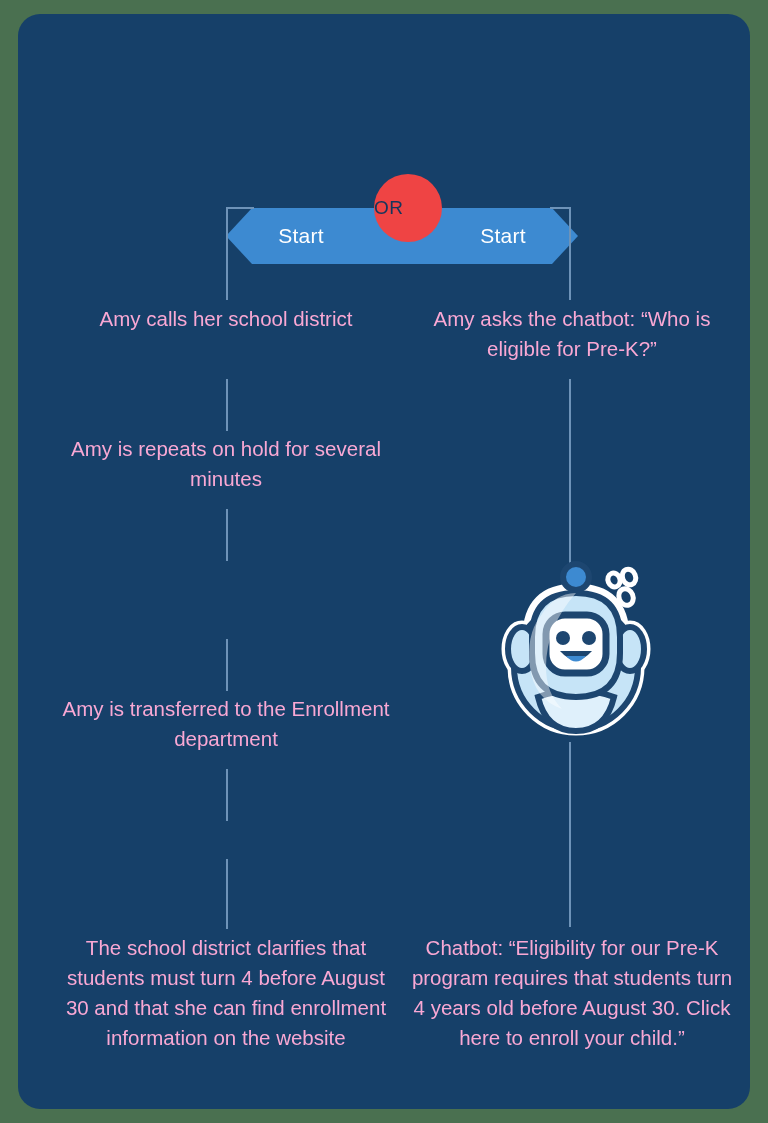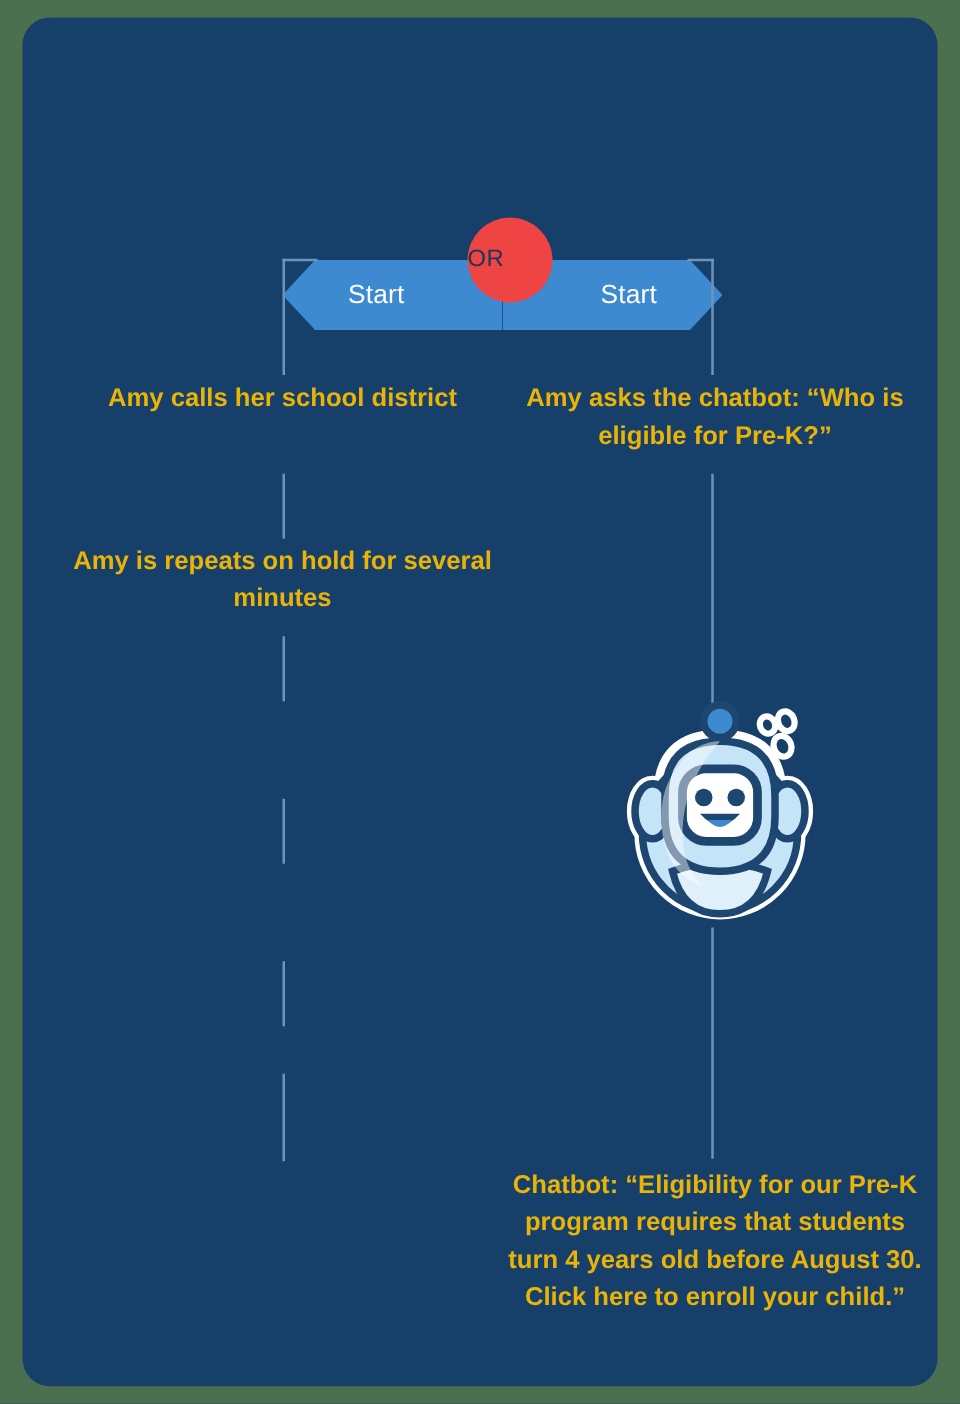--- a/index.html
+++ b/index.html
@@ -105,24 +105,24 @@
   .hline {
     position: absolute;
     height: 2px;
     background: #6e93b8;
   }
 
   
   .step {
     position: absolute;
     text-align: center;
-    color: #eab308;
+    color: #f9a8d4;
     font-size: 20.5px;
     line-height: 30px;
-    font-weight: 700;
+    font-weight: 400;
   }
   .col-left  { left: 40px;  width: 336px; }
   .col-right { left: 386px; width: 336px; }
 
   
   #robot {
     position: absolute;
     left: 478px;
     top: 543px;
     width: 160px;
@@ -156,20 +156,22 @@
   <div class="vline" style="left:208px; top:495px; height:52px;"></div>
   <div class="vline" style="left:208px; top:625px; height:52px;"></div>
   <div class="vline" style="left:208px; top:755px; height:52px;"></div>
   <div class="vline" style="left:208px; top:845px; height:70px;"></div>
 
   <div class="vline" style="left:551px; top:365px; height:185px;"></div>
   <div class="vline" style="left:551px; top:728px; height:185px;"></div>
 
   <div class="step col-left" style="top:290px;">Amy calls her school district</div>
   <div class="step col-left" style="top:420px;">Amy is repeats on hold for several minutes</div>
+  <div class="step col-left" style="top:680px;">Amy is transferred to the Enrollment department</div>
+  <div class="step col-left" style="top:919px;">The school district clarifies that students must turn 4 before August 30 and that she can find enrollment information on the website</div>
 
   <div class="step col-right" style="top:290px;">Amy asks the chatbot: “Who is eligible for Pre-K?”</div>
   <div class="step col-right" style="top:919px;">Chatbot: “Eligibility for our Pre-K program requires that students turn 4 years old before August 30. Click here to enroll your child.”</div>
 
   <div id="robot">
     <svg viewBox="0 0 160 185" width="160" height="185" xmlns="http://www.w3.org/2000/svg">
       <g fill="none" stroke="#ffffff" stroke-width="13" stroke-linecap="round" stroke-linejoin="round">
 
         <path d="M80 44 L80 26"></path>
 

